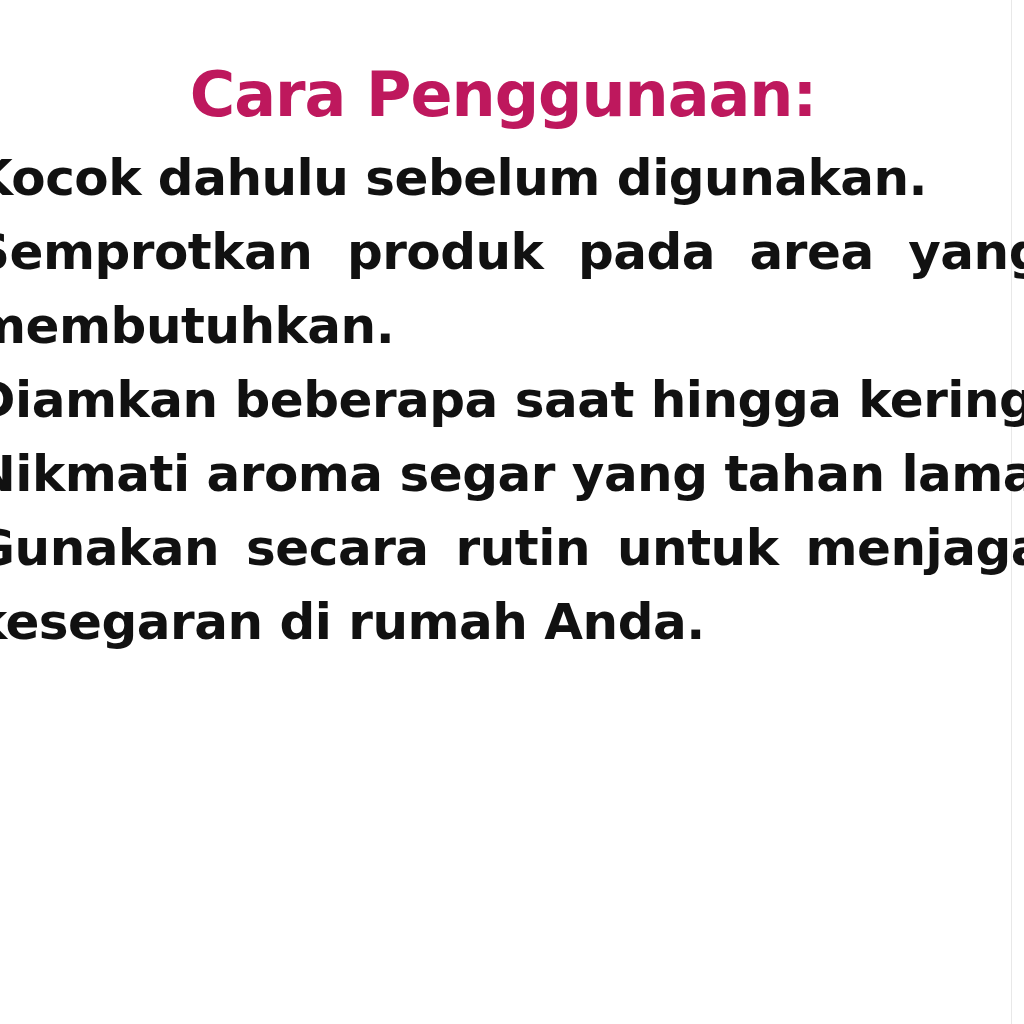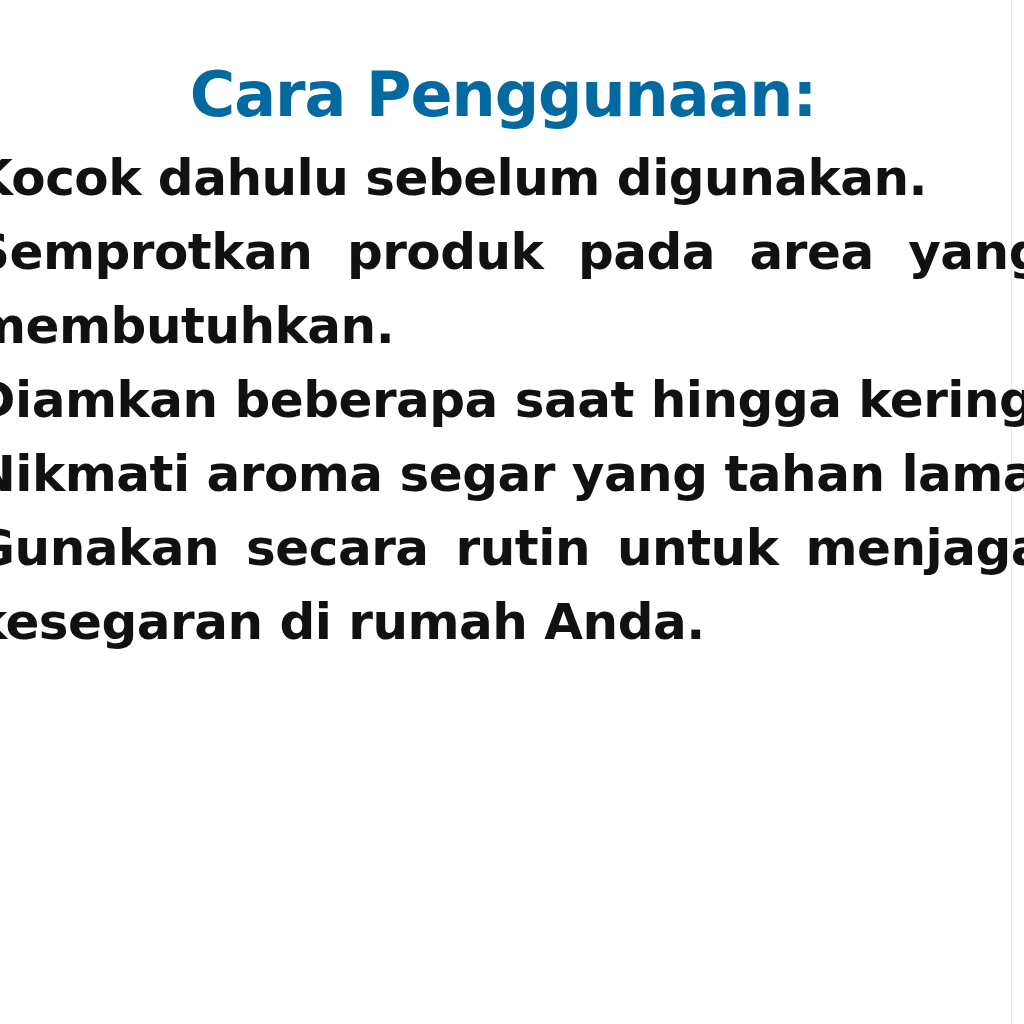--- a/index.html
+++ b/index.html
@@ -34,21 +34,21 @@
     position: absolute;
     top: 62px;
     left: 0;
     width: 1024px;
   }
   .doc-title {
     font-family: "DejaVu Sans", sans-serif;
     font-weight: 700;
     font-size: 62px;
     line-height: 1.05;
-    color: #0369a1;
+    color: #be185d;
     text-align: center;
     letter-spacing: -1px;
     margin: 0 0 14px 0;
     padding-right: 18px;
   }
   .steps {
     margin: 0;
     padding: 0;
     list-style: none;
   }

